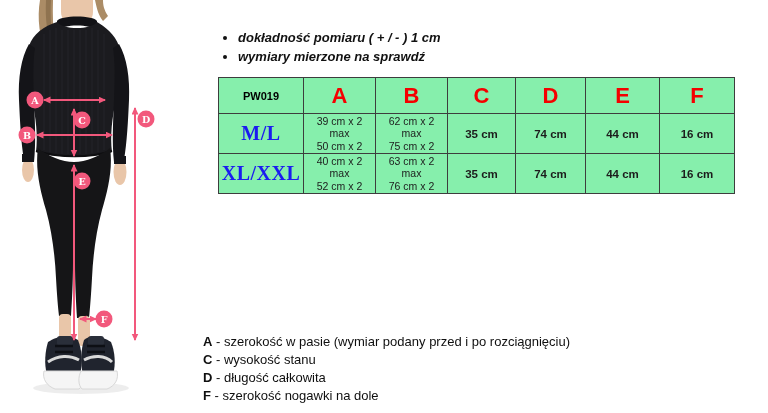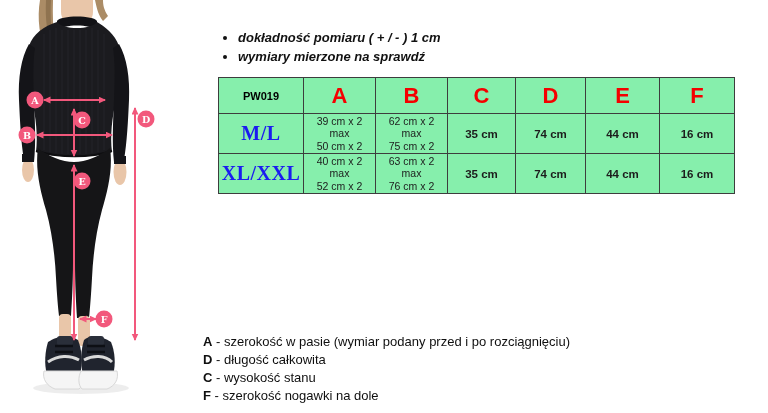--- a/index.html
+++ b/index.html
@@ -168,18 +168,18 @@
           <td class="val">35 cm</td>
           <td class="val">74 cm</td>
           <td class="val">44 cm</td>
           <td class="val">16 cm</td>
         </tr>
       </tbody>
   </table>
 
   <div class="legend">
       <div><b>A</b> - szerokość w pasie (wymiar podany przed i po rozciągnięciu)</div>
+      <div><b>C</b> - wysokość stanu</div>
       <div><b>D</b> - długość całkowita</div>
-      <div><b>C</b> - wysokość stanu</div>
       <div><b>F</b> - szerokość nogawki na dole</div>
     </div>
 
 </div>
 
 </body></html>

